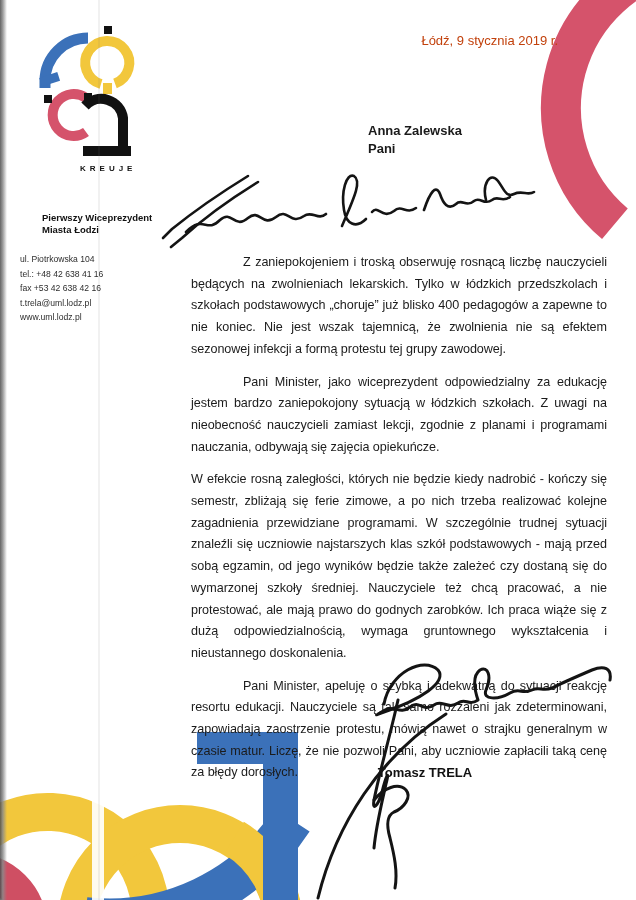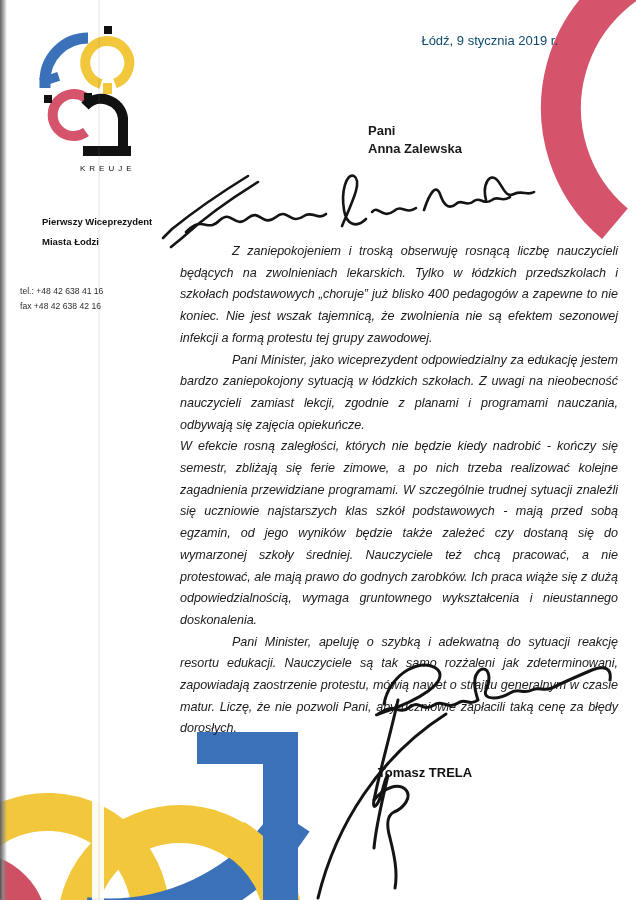--- a/index.html
+++ b/index.html
@@ -19,40 +19,40 @@
   }
   .fold-line{
     position:absolute;left:98px;top:0;width:2px;height:900px;
     background:rgba(120,120,120,0.10);z-index:4;
   }
   .deco-layer{position:absolute;left:0;top:0;width:636px;height:900px;z-index:0;}
   .ink-layer{position:absolute;left:0;top:0;width:636px;height:900px;z-index:5;pointer-events:none;}
 
   .date{
     position:absolute;top:33px;right:78px;
-    font-size:13px;color:#0c4a6e;z-index:2;
+    font-size:13px;color:#c2410c;z-index:2;
   }
   .logo{position:absolute;left:38px;top:26px;z-index:2;}
   .logo-word{
     position:absolute;left:80px;top:164px;width:60px;
-    font-size:8px;font-weight:normal;letter-spacing:4px;color:#111;z-index:2;
+    font-size:8px;font-weight:bold;letter-spacing:4px;color:#111;z-index:2;
   }
   .sender{position:absolute;left:20px;top:212px;width:160px;z-index:2;}
-  .sender-title{font-size:9.5px;font-weight:bold;color:#111;margin:0 0 32px 22px;line-height:20px;}
+  .sender-title{font-size:9.5px;font-weight:bold;color:#111;margin:0 0 16px 22px;line-height:12px;}
   .sender-lines{font-size:8.6px;color:#2d2d2d;line-height:14.6px;}
   .recipient{
     position:absolute;left:368px;top:122px;z-index:2;
     font-size:13px;font-weight:bold;line-height:17.5px;color:#1a1a1a;
   }
   .body-text{
     position:absolute;left:180px;top:241px;width:438px;z-index:2;
     font-size:12.6px;line-height:21.7px;text-align:justify;color:#1b1b1b;
     letter-spacing:-0.05px;
   }
-  .body-text p{margin:0;font-style:italic;}
+  .body-text p{margin:11px;}
   .body-text p.indent{text-indent:52px;}
   .sig-name{
     position:absolute;left:360px;top:765px;width:130px;text-align:center;z-index:2;
     font-size:13px;font-weight:bold;color:#111;
   }
 </style>
 </head>
 <body>
 
 <div class="page">
@@ -90,29 +90,32 @@
     <path d="M47,80 A22,22 0 0 1 85,92 L85,125" fill="none" stroke="#111" stroke-width="10"></path>
     <rect x="45" y="120" width="48" height="10" fill="#111"></rect>
     <rect x="6" y="69" width="8" height="8" fill="#111"></rect>
     <rect x="46" y="67" width="8" height="8" fill="#111"></rect>
   </svg>
   <div class="logo-word">KREUJE</div>
 
   <div class="date">Łódź, 9 stycznia 2019 r.</div>
 
   <div class="recipient">
+    <div>Anna Zalewska</div>
     <div>Pani</div>
-    <div>Anna Zalewska</div>
   </div>
 
   <div class="sender">
     <div class="sender-title">Pierwszy Wiceprezydent Miasta Łodzi</div>
     <div class="sender-lines">
+      <div>ul. Piotrkowska 104</div>
       <div>tel.: +48 42 638 41 16</div>
-      <div>fax +48 42 638 42 16</div>
+      <div>fax +53 42 638 42 16</div>
+      <div>t.trela@uml.lodz.pl</div>
+      <div>www.uml.lodz.pl</div>
     </div>
   </div>
 
   <div class="body-text">
     <p class="indent">Z zaniepokojeniem i troską obserwuję rosnącą liczbę nauczycieli będących na zwolnieniach lekarskich. Tylko w łódzkich przedszkolach i szkołach podstawowych „choruje” już blisko 400 pedagogów a zapewne to nie koniec. Nie jest wszak tajemnicą, że zwolnienia nie są efektem sezonowej infekcji a formą protestu tej grupy zawodowej.</p>
     <p class="indent">Pani Minister, jako wiceprezydent odpowiedzialny za edukację jestem bardzo zaniepokojony sytuacją w łódzkich szkołach. Z uwagi na nieobecność nauczycieli zamiast lekcji, zgodnie z planami i programami nauczania, odbywają się zajęcia opiekuńcze.</p>
     <p>W efekcie rosną zaległości, których nie będzie kiedy nadrobić - kończy się semestr, zbliżają się ferie zimowe, a po nich trzeba realizować kolejne zagadnienia przewidziane programami. W szczególnie trudnej sytuacji znaleźli się uczniowie najstarszych klas szkół podstawowych - mają przed sobą egzamin, od jego wyników będzie także zależeć czy dostaną się do wymarzonej szkoły średniej. Nauczyciele też chcą pracować, a nie protestować, ale mają prawo do godnych zarobków. Ich praca wiąże się z dużą odpowiedzialnością, wymaga gruntownego wykształcenia i nieustannego doskonalenia.</p>
     <p class="indent">Pani Minister, apeluję o szybką i adekwatną do sytuacji reakcję resortu edukacji. Nauczyciele są tak samo rozżaleni jak zdeterminowani, zapowiadają zaostrzenie protestu, mówią nawet o strajku generalnym w czasie matur. Liczę, że nie pozwoli Pani, aby uczniowie zapłacili taką cenę za błędy dorosłych.</p>
   </div>
 

